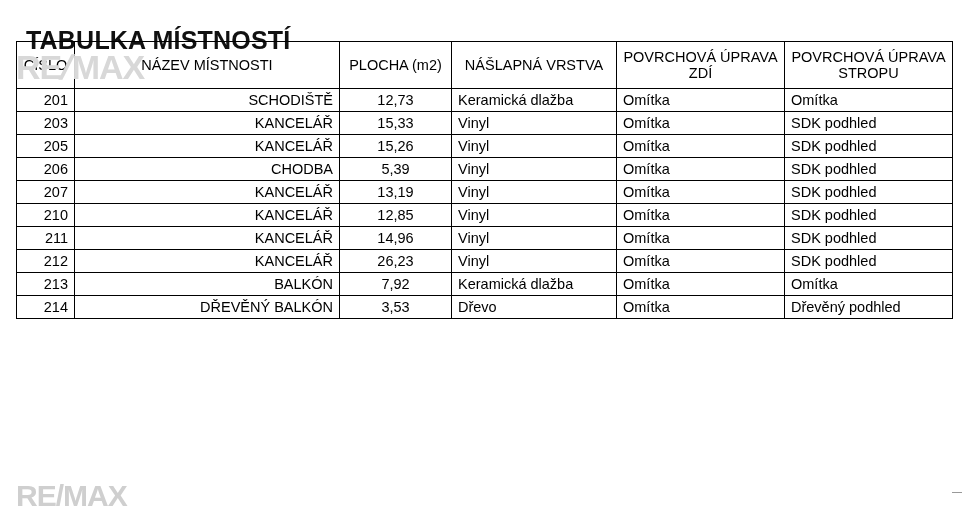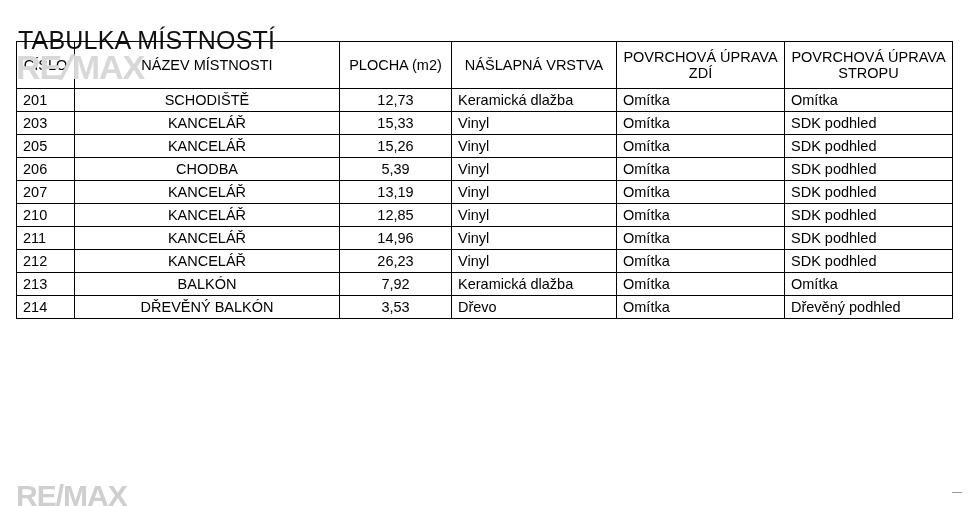--- a/index.html
+++ b/index.html
@@ -17,24 +17,24 @@
   }
 
   .page {
     position: relative;
     width: 970px;
     height: 506px;
   }
 
   .doc-title {
     position: absolute;
-    left: 18px;
+    left: 26px;
     top: 26px;
     font-size: 25px;
-    font-weight: normal;
+    font-weight: bold;
     letter-spacing: 0.2px;
     white-space: nowrap;
     color: #111;
   }
 
   .watermark {
     position: absolute;
     left: 16px;
     top: 48px;
     font-size: 34px;
@@ -91,22 +91,22 @@
   }
 
   
   col.c0 { width: 58px; }
   col.c1 { width: 265px; }
   col.c2 { width: 112px; }
   col.c3 { width: 165px; }
   col.c4 { width: 168px; }
   col.c5 { width: 168px; }
 
-  td.num   { text-align: left; }
-  td.name  { text-align: center; padding-left: 8px; }
+  td.num   { text-align: right; }
+  td.name  { text-align: right; padding-left: 8px; }
   td.area  { text-align: center; }
   td.layer { text-align: left; padding-left: 6px; margin-left: 45px; }
   td.walls { text-align: left; padding-left: 6px; }
   td.ceil  { text-align: left; padding-left: 6px; }
 
   tr.total td {
     height: 22px;
   }
   td.total-area {
     text-align: center;

